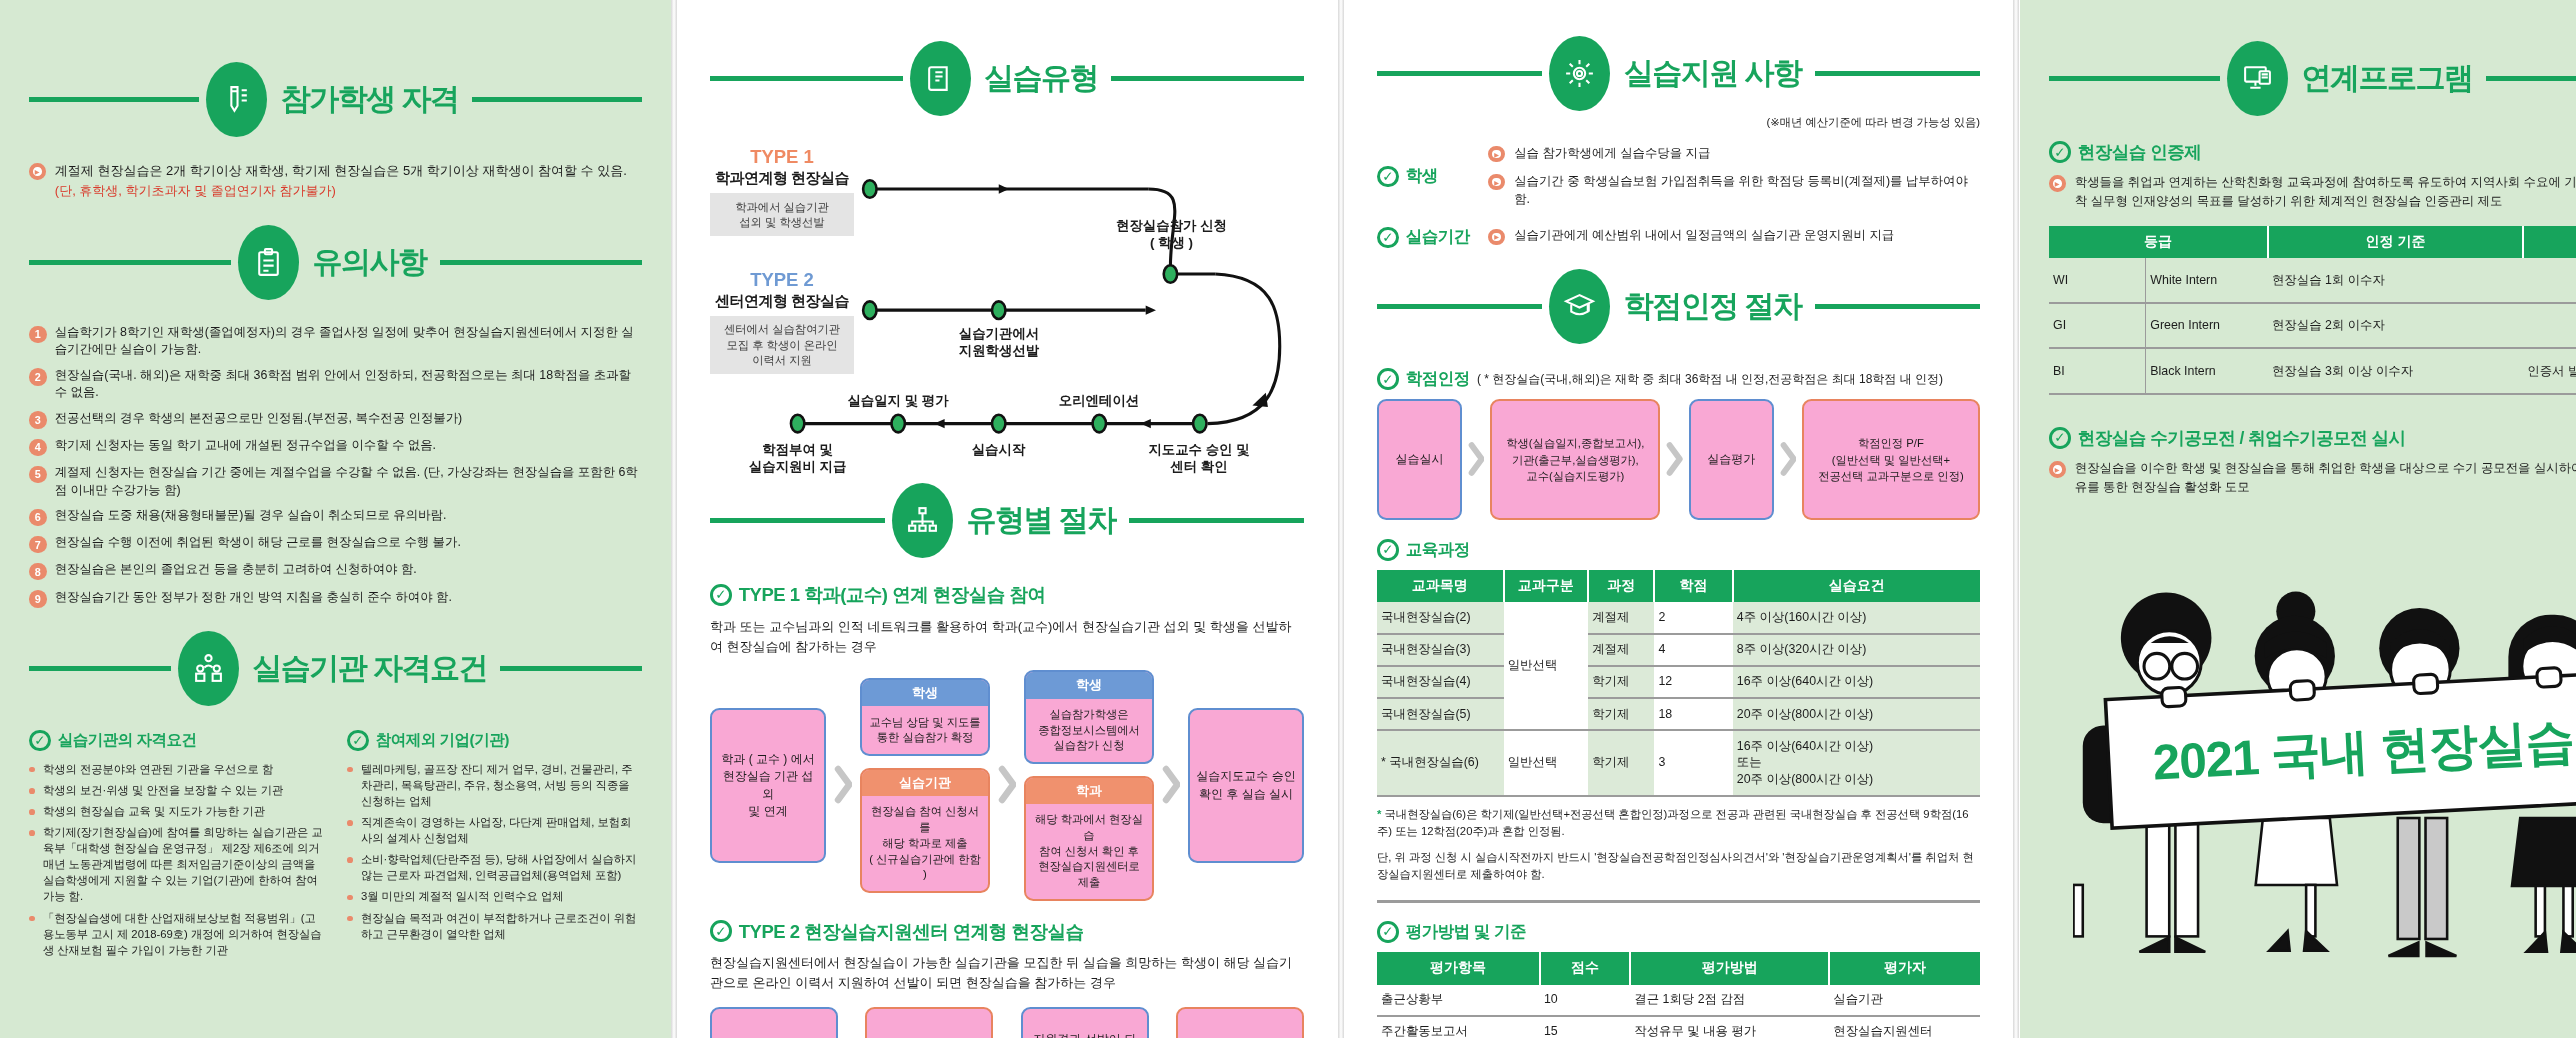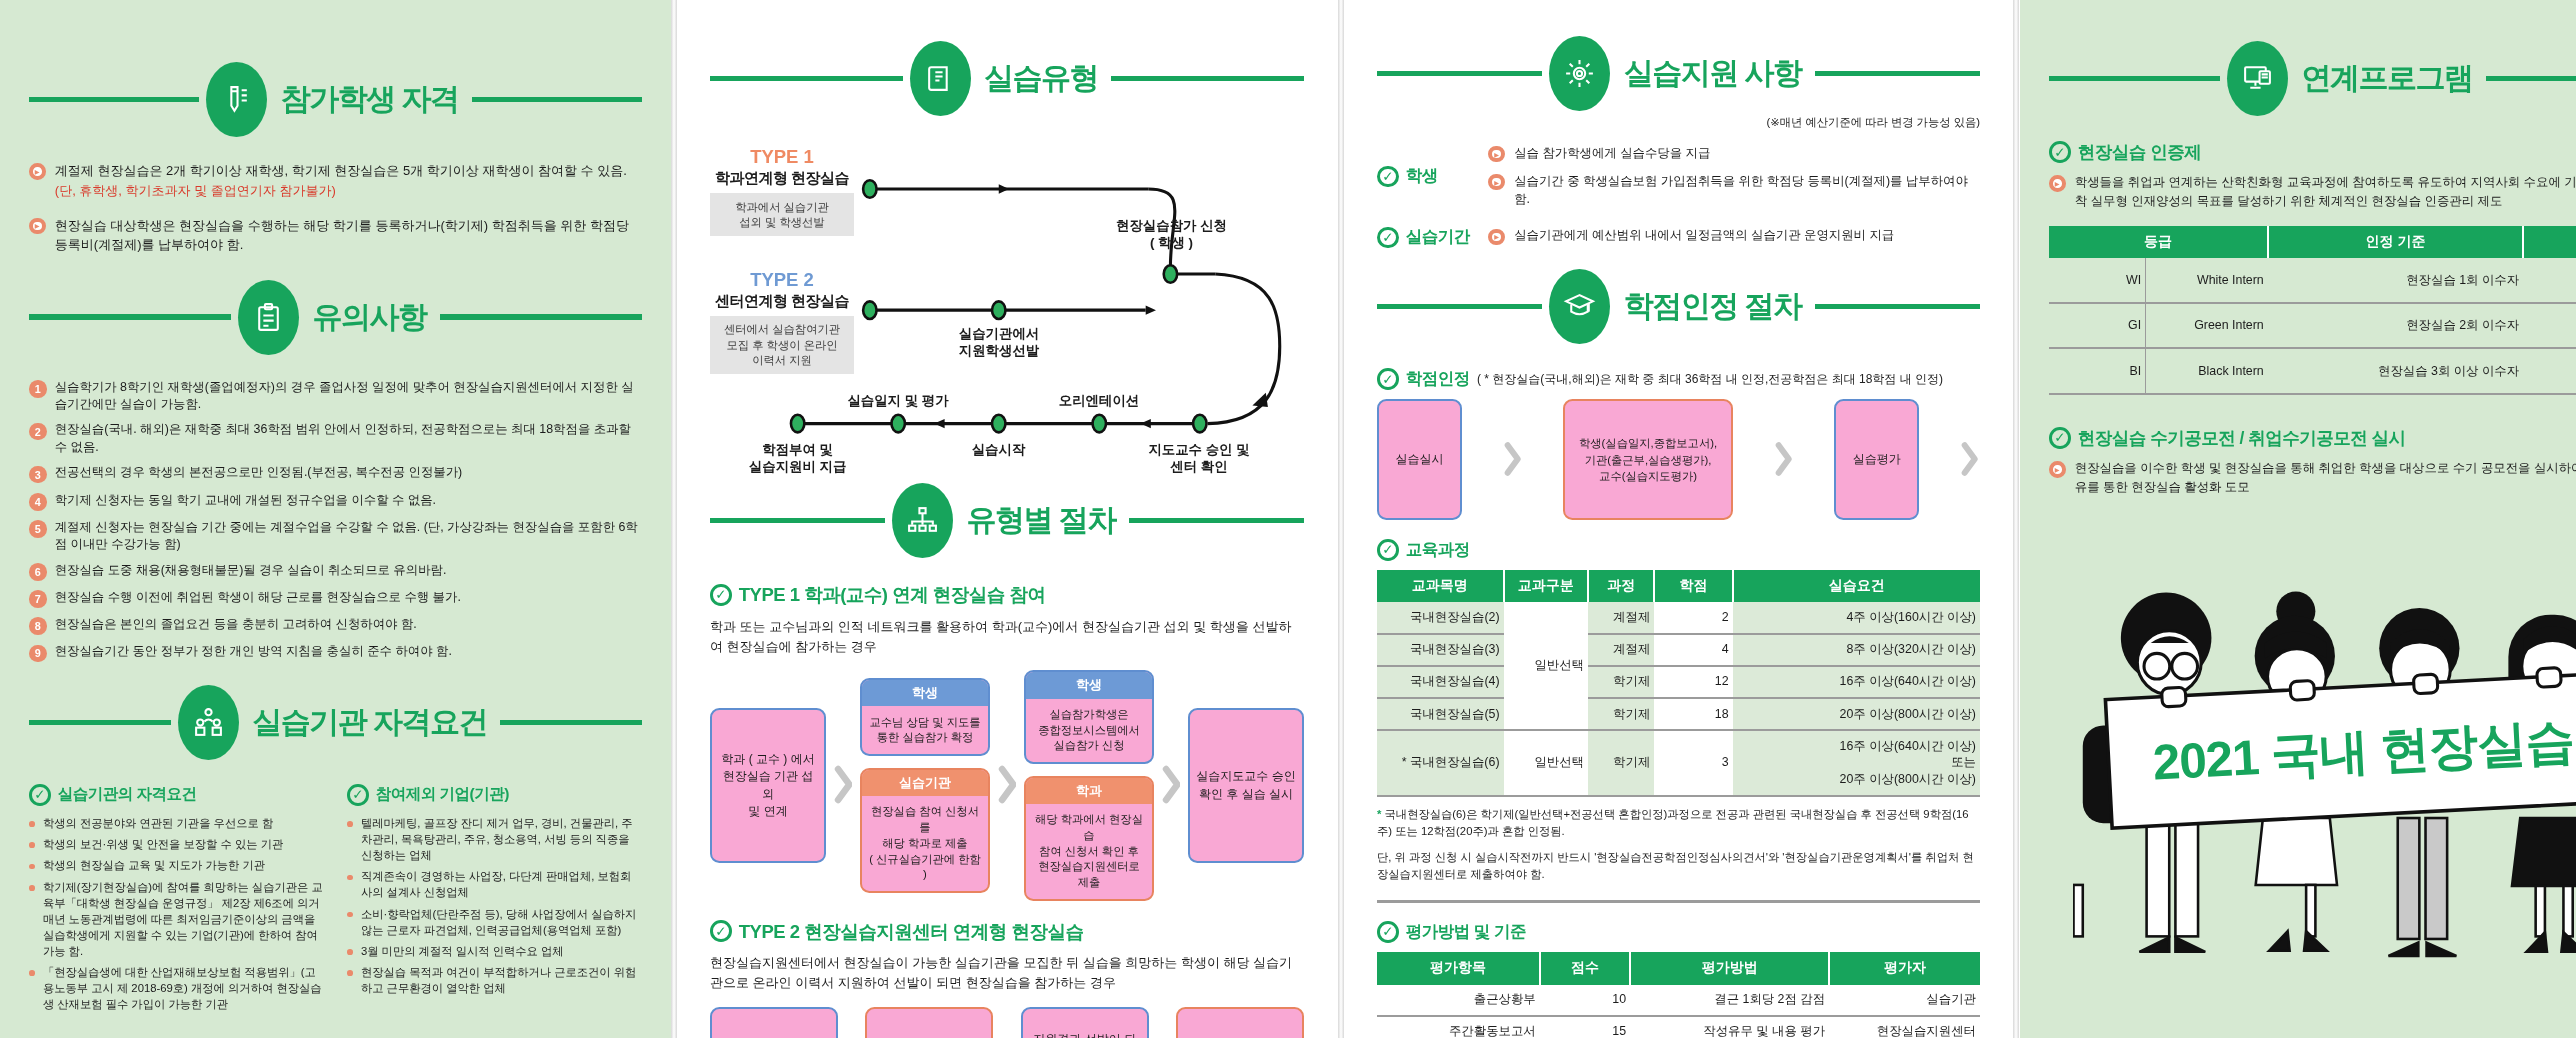--- a/index.html
+++ b/index.html
@@ -62,21 +62,21 @@
   .fbox .tag{color:#fff;font-weight:800;font-size:13px;padding:4.1px 0}
   .fbox .tag.bl{background:var(--blueh)} .fbox .tag.or{background:var(--orgh)}
   .fbox .bd{padding:8.2px 6.2px;font-size:11.3px;line-height:1.4}
   .fplain{display:flex;align-items:center;justify-content:center;padding:8.2px 6.2px;font-size:12px;line-height:1.45}
   .chev{flex:none;margin:0 2.1px}
 
   
   table{border-collapse:collapse;width:100%}
   th{background:var(--g);color:#fff;font-size:14px;font-weight:700;padding:7.2px 3.1px;border-left:2.1px solid #fff}
   th:first-child{border-left:none}
-  td{font-size:12.4px;text-align:right;padding:6.7px 4.1px;border-bottom:2.6px solid var(--gray);line-height:1.35}
+  td{font-size:12.4px;text-align:left;padding:6.7px 4.1px;border-bottom:2.6px solid var(--gray);line-height:1.35}
   .lg{background:var(--cell)}
   .h-cap{margin-top:3.1px}
   .fnote{font-size:11.3px;line-height:1.5;margin-top:9.3px}
   .fnote .star{color:var(--g);font-weight:700}
   .divider{height:3.1px;background:var(--gray);margin:17.5px 0}
 
   
   .tbl3 td{background:transparent}
   .tbl3 .code{border-right:1px solid var(--gray);width:62px}
   .tbl3 td{padding:13.4px 4.1px}
@@ -105,24 +105,20 @@
       <span class="sec-title">참가학생 자격</span>
       <span class="ln"></span>
     </div>
 
     <div class="brow">
       <span class="ob">▶</span>
       <div class="btxt">
         <span>계절제 현장실습은 2개 학기이상 재학생, 학기제 현장실습은 5개 학기이상 재학생이 참여할 수 있음.</span><br>
         <span class="red">(단, 휴학생, 학기초과자 및 졸업연기자 참가불가)</span>
       </div>
-    </div>
-    <div class="brow">
-      <span class="ob">▶</span>
-      <div class="btxt">현장실습 대상학생은 현장실습을 수행하는 해당 학기를 등록하거나(학기제) 학점취득을 위한 학점당 등록비(계절제)를 납부하여야 함.</div>
     </div>
 
     <div class="sec-head" style="margin-top:25px">
       <span class="ln"></span>
       <span class="sec-icon">
         <svg width="33" height="33" viewBox="0 0 64 64">
             <g fill="none" stroke="#fff" stroke-width="4">
               <rect x="14" y="12" width="36" height="44" rx="3"></rect>
               <rect x="25" y="6" width="14" height="10" rx="2"></rect>
               <path d="M22 28 h20 M22 38 h20 M22 48 h10"></path>
@@ -489,20 +485,23 @@
       <div class="fbox orgb fplain" style="width:170px;height:121px;white-space:pre-line;font-size:11.3px">학생(실습일지,종합보고서),
 기관(출근부,실습생평가),
 교수(실습지도평가)</div>
       <span class="chev"><svg width="16.5" height="36" viewBox="0 0 36 76">
             <polyline points="8,8 30,38 8,68" fill="none" stroke="#c6c6c6" stroke-width="13" stroke-linecap="round" stroke-linejoin="round"></polyline>
           </svg></span>
       <div class="fbox fplain" style="width:85px;height:121px">실습평가</div>
       <span class="chev"><svg width="16.5" height="36" viewBox="0 0 36 76">
             <polyline points="8,8 30,38 8,68" fill="none" stroke="#c6c6c6" stroke-width="13" stroke-linecap="round" stroke-linejoin="round"></polyline>
           </svg></span>
+      <div class="fbox orgb fplain" style="width:178px;height:121px;white-space:pre-line;font-size:11.3px">학점인정 P/F
+(일반선택 및 일반선택+
+전공선택 교과구분으로 인정)</div>
     </div>
 
     <div class="sub-h h-cap">
       <span class="check">✓</span>
       <span class="t" style="font-size:16.5px">교육과정</span>
     </div>
     <table>
       <tbody>
           <tr>
         <th style="width:21%">교과목명</th>

